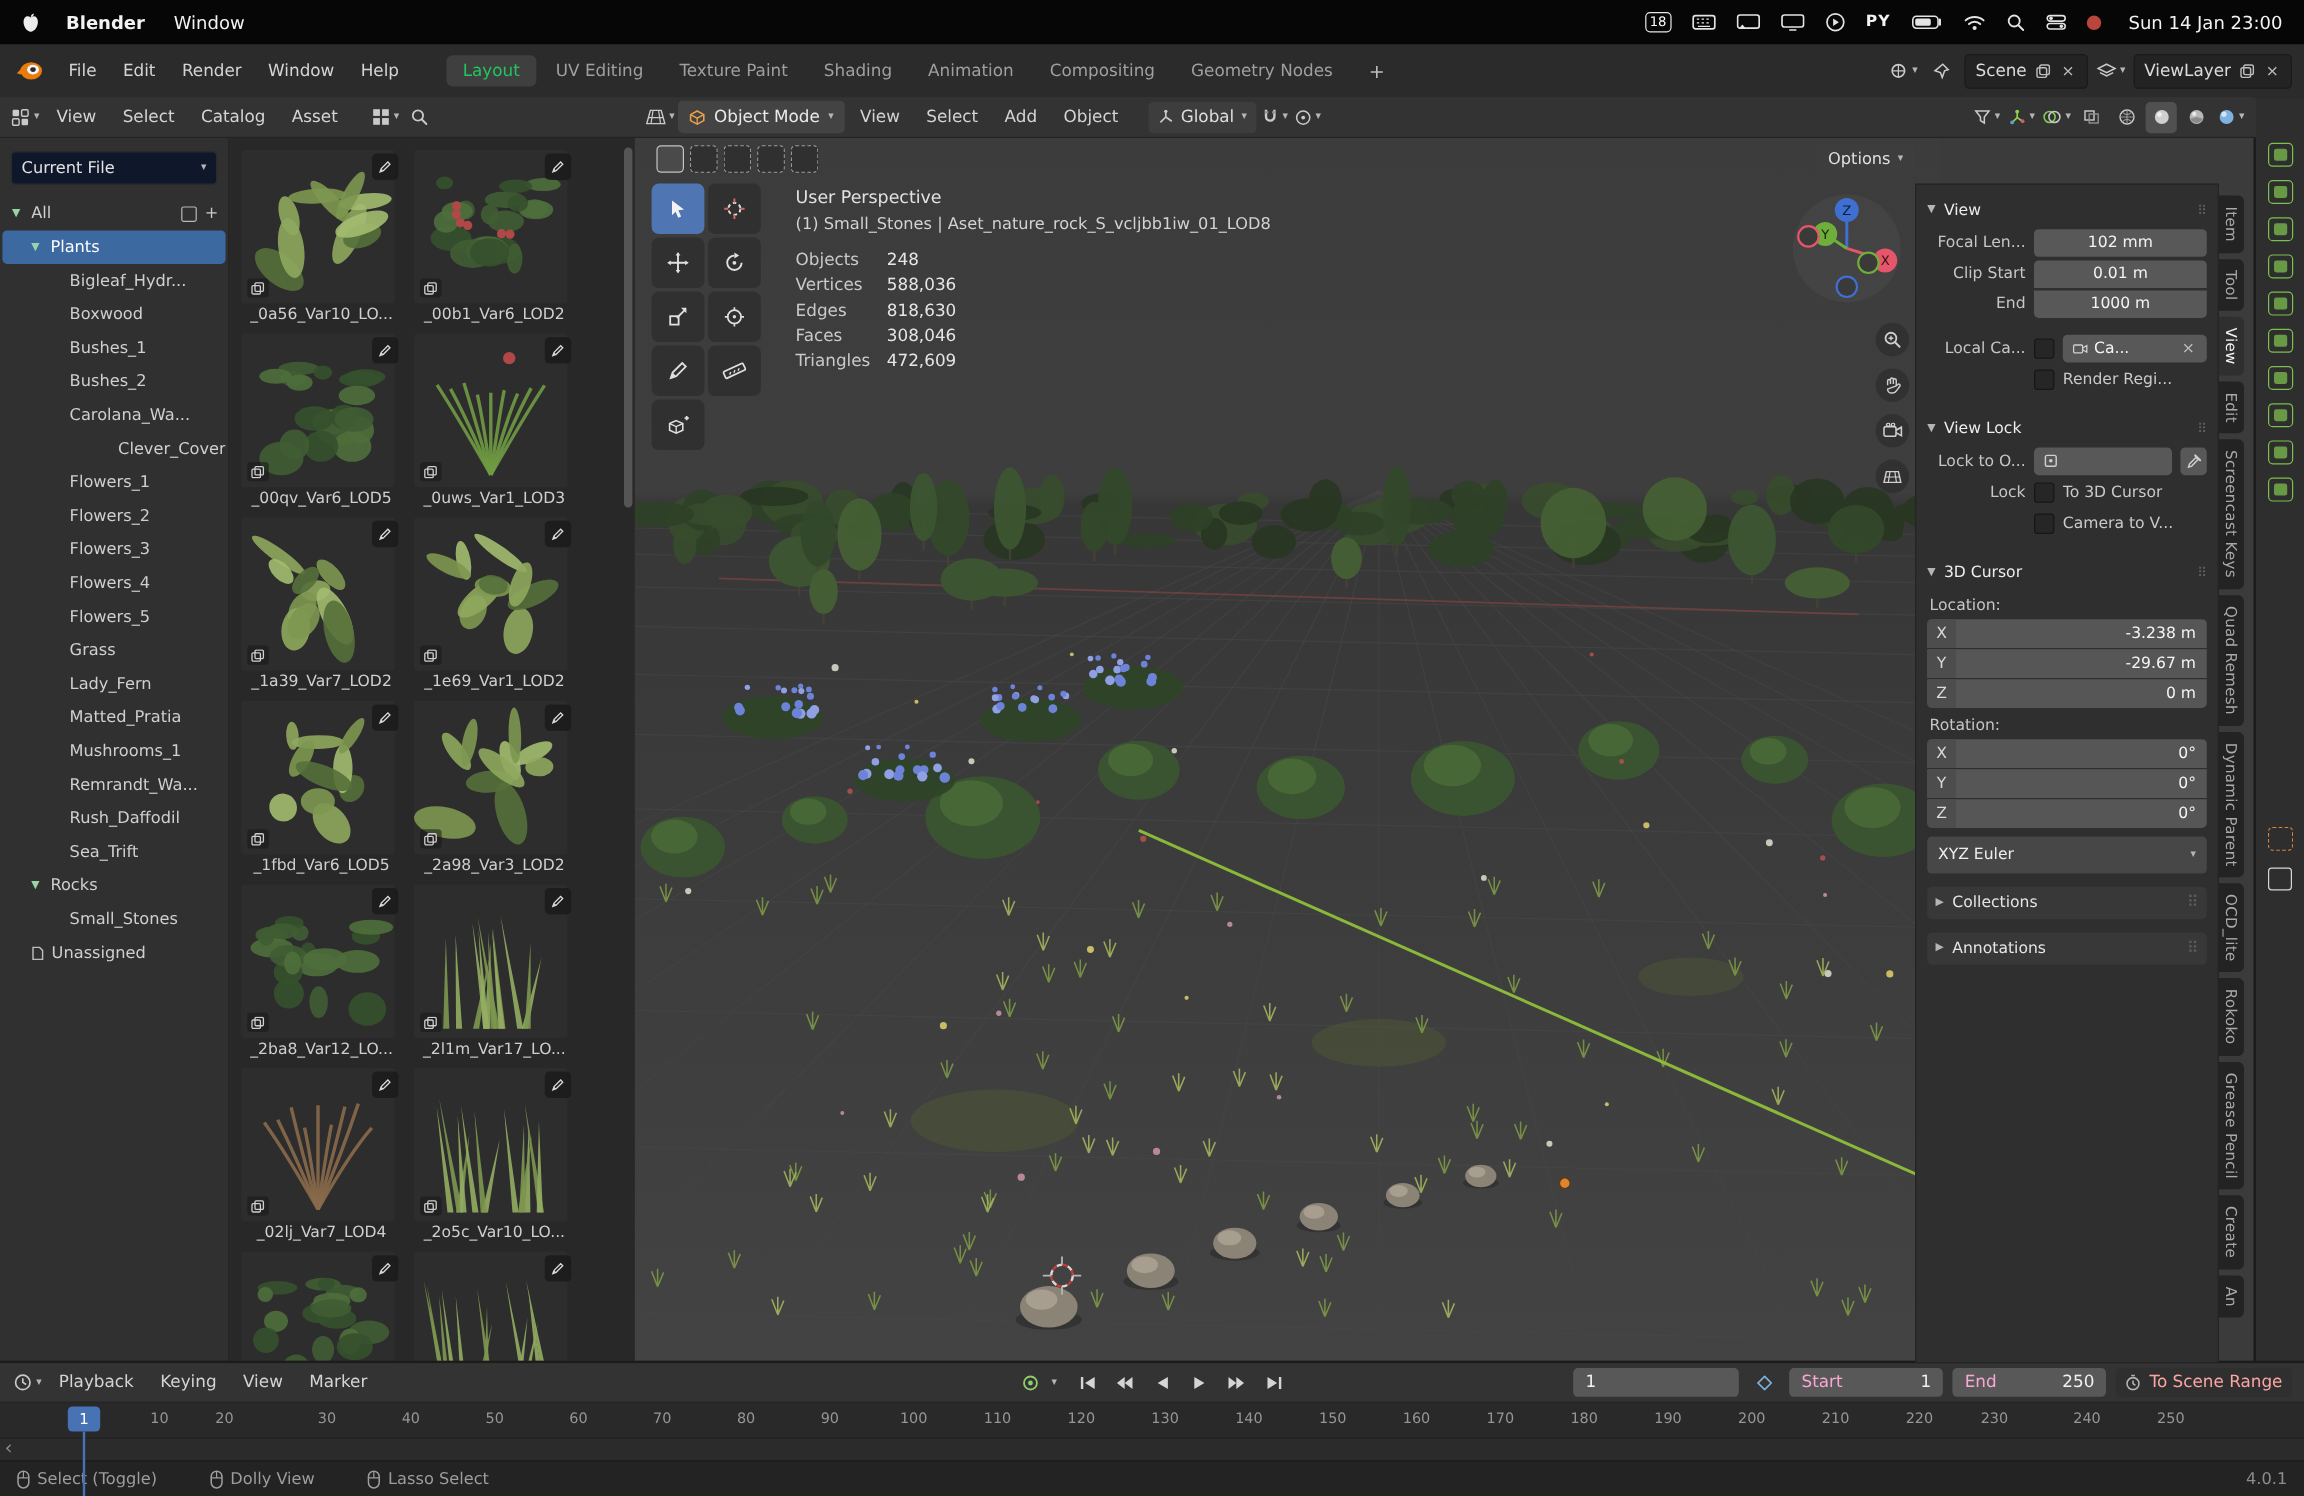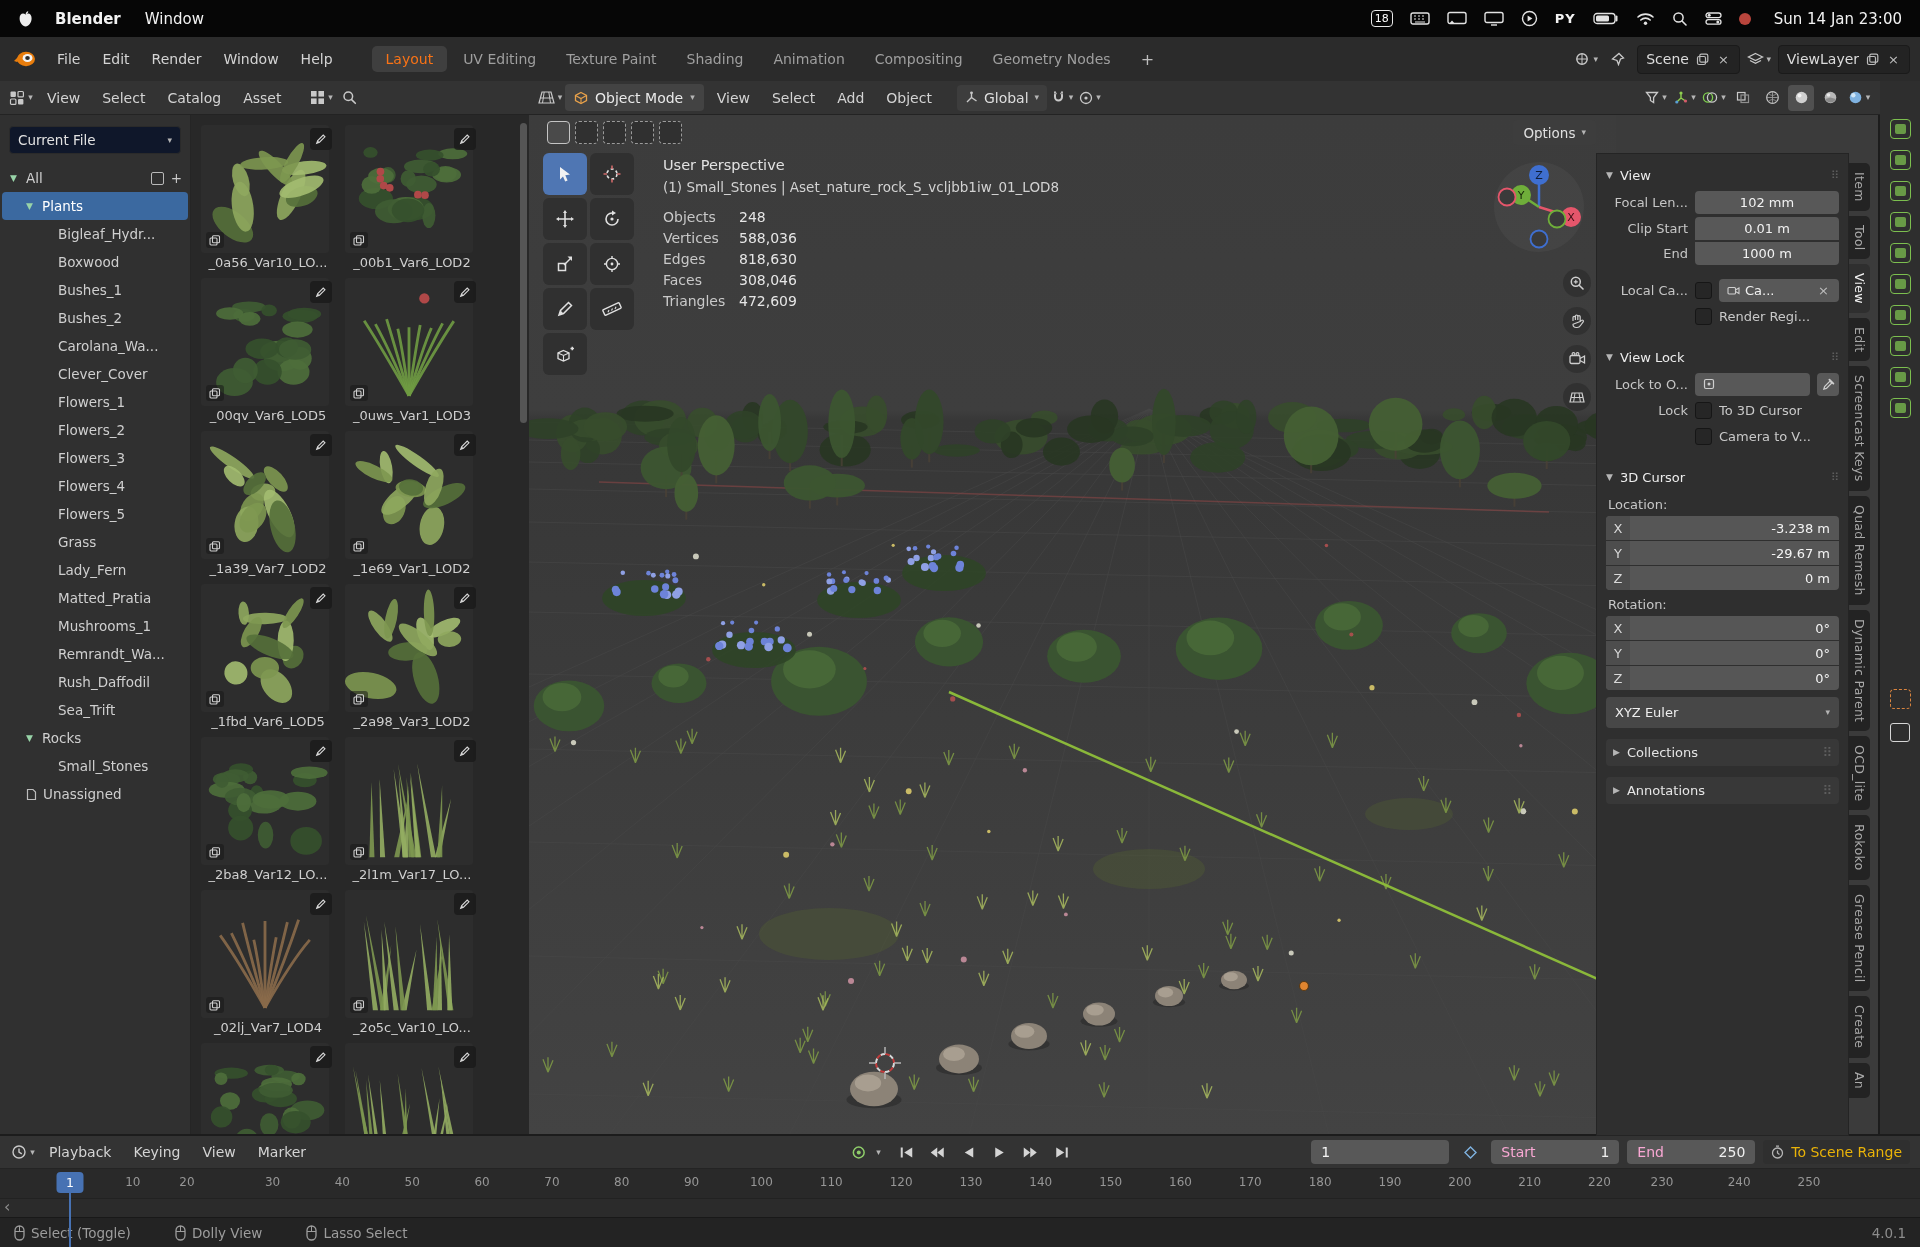--- a/index.html
+++ b/index.html
@@ -20,21 +20,21 @@
   .pytext{font-size:13px;letter-spacing:1px;font-weight:bold}
   .clock{margin-left:6px;white-space:nowrap}
   .recdot{width:12px;height:12px;border-radius:50%;background:#b9453c}
 
   
   .topbar{height:44px;background:#2b2b2b;display:flex;align-items:center;padding:0 10px;border-bottom:1px solid #191919;gap:2px}
   .blogo{margin:0 6px 0 2px}
   .hmenu{padding:3px 11px;border-radius:4px;color:#d4d4d4;white-space:nowrap;cursor:default}
   .tabs{display:flex;align-items:center;margin-left:26px;gap:2px}
   .wtab{padding:5px 14px;border-radius:5px;color:#9f9f9f;white-space:nowrap}
-  .wtab.active{background:#3f3f3f;color:#f97316}
+  .wtab.active{background:#3f3f3f;color:#22c55e}
   .addtab{margin-left:6px;color:#bdbdbd;font-size:16px;padding:0 8px}
   .tb-right{margin-left:auto;display:flex;align-items:center;gap:6px}
   .sel-field{background:#232323;border:1px solid #1a1a1a;border-radius:4px;height:27px;display:flex;align-items:center;gap:7px;padding:0 8px;color:#dcdcdc}
   .ibtn{height:26px;min-width:26px;border-radius:4px;display:flex;align-items:center;justify-content:center;gap:3px;color:#cfcfcf}
 
   
   .main{position:absolute;top:81px;left:0;right:0;bottom:111px;}
 
   
   .assetbrowser{position:absolute;left:0;top:0;bottom:0;width:529px;background:#303030;border-right:2px solid #1c1c1c;display:flex;flex-direction:column}
@@ -117,21 +117,21 @@
 
   
   .timeline{position:absolute;left:0;right:0;bottom:29px;height:82px;background:#2b2b2b;border-top:2px solid #1c1c1c}
   .tl-header{height:32px;background:#333333;border-bottom:1px solid #242424;display:flex;align-items:center;padding:0 10px;gap:2px;position:relative}
   .tl-center{position:absolute;left:50%;transform:translateX(-50%);display:flex;align-items:center;gap:4px}
   .pbtn{width:27px;height:24px;border-radius:4px;display:flex;align-items:center;justify-content:center}
   .tl-right{margin-left:auto;display:flex;align-items:center;gap:8px}
   .framefield{width:118px;height:24px;background:#585858;border-radius:4px;display:flex;align-items:center;padding:0 10px;color:#f4f4f4}
   .rangefield{height:24px;background:#585858;border-radius:4px;display:flex;align-items:center;gap:6px;padding:0 10px;color:#f0f0f0;width:108px}
   .rangefield .rl{color:#f9a8d4}
-  .scenerange{display:flex;align-items:center;gap:7px;color:#eab308;padding:0 8px;height:24px;border-radius:4px;background:#2f2f2f}
+  .scenerange{display:flex;align-items:center;gap:7px;color:#fca5a5;padding:0 8px;height:24px;border-radius:4px;background:#2f2f2f}
   .tl-ruler{position:relative;height:29px;background:#292929;border-bottom:1px solid #222}
   .tick{position:absolute;top:6px;transform:translateX(-50%);font-size:12px;color:#969696}
   .playhead{position:absolute;top:3px;width:27px;height:21px;background:#4772b3;border-radius:4px;transform:translateX(-50%);display:flex;align-items:center;justify-content:center;color:#fff;font-size:12.5px;z-index:2}
   .playline{position:absolute;top:24px;width:2px;height:58px;background:#4772b3;z-index:2}
   .tl-strip{height:20px;background:#2b2b2b;position:relative}
   .scroll-arrow{position:absolute;left:4px;top:-2px;color:#8d8d8d;font-size:16px}
 
   
   .statusbar{position:absolute;left:0;right:0;bottom:0;height:29px;background:#232323;display:flex;align-items:center;padding:0 14px;gap:44px;color:#9d9d9d;font-size:13.5px;border-top:1px solid #191919}
   .hint{display:flex;align-items:center;gap:6px}
@@ -345,21 +345,21 @@
               <span class="cat-label">Bushes_1</span>
             </div>
             <div class="cat-row" style="padding-left: 40px;">
               <span class="cat-spacer"></span>
               <span class="cat-label">Bushes_2</span>
             </div>
             <div class="cat-row" style="padding-left: 40px;">
               <span class="cat-spacer"></span>
               <span class="cat-label">Carolana_Wa...</span>
             </div>
-            <div class="cat-row" style="padding-left: 40px;">
+            <div class="cat-row" style="padding-left: 40px; justify-content: flex-end;">
               <span class="cat-spacer"></span>
               <span class="cat-label">Clever_Cover</span>
             </div>
             <div class="cat-row" style="padding-left: 40px;">
               <span class="cat-spacer"></span>
               <span class="cat-label">Flowers_1</span>
             </div>
             <div class="cat-row" style="padding-left: 40px;">
               <span class="cat-spacer"></span>
               <span class="cat-label">Flowers_2</span>

